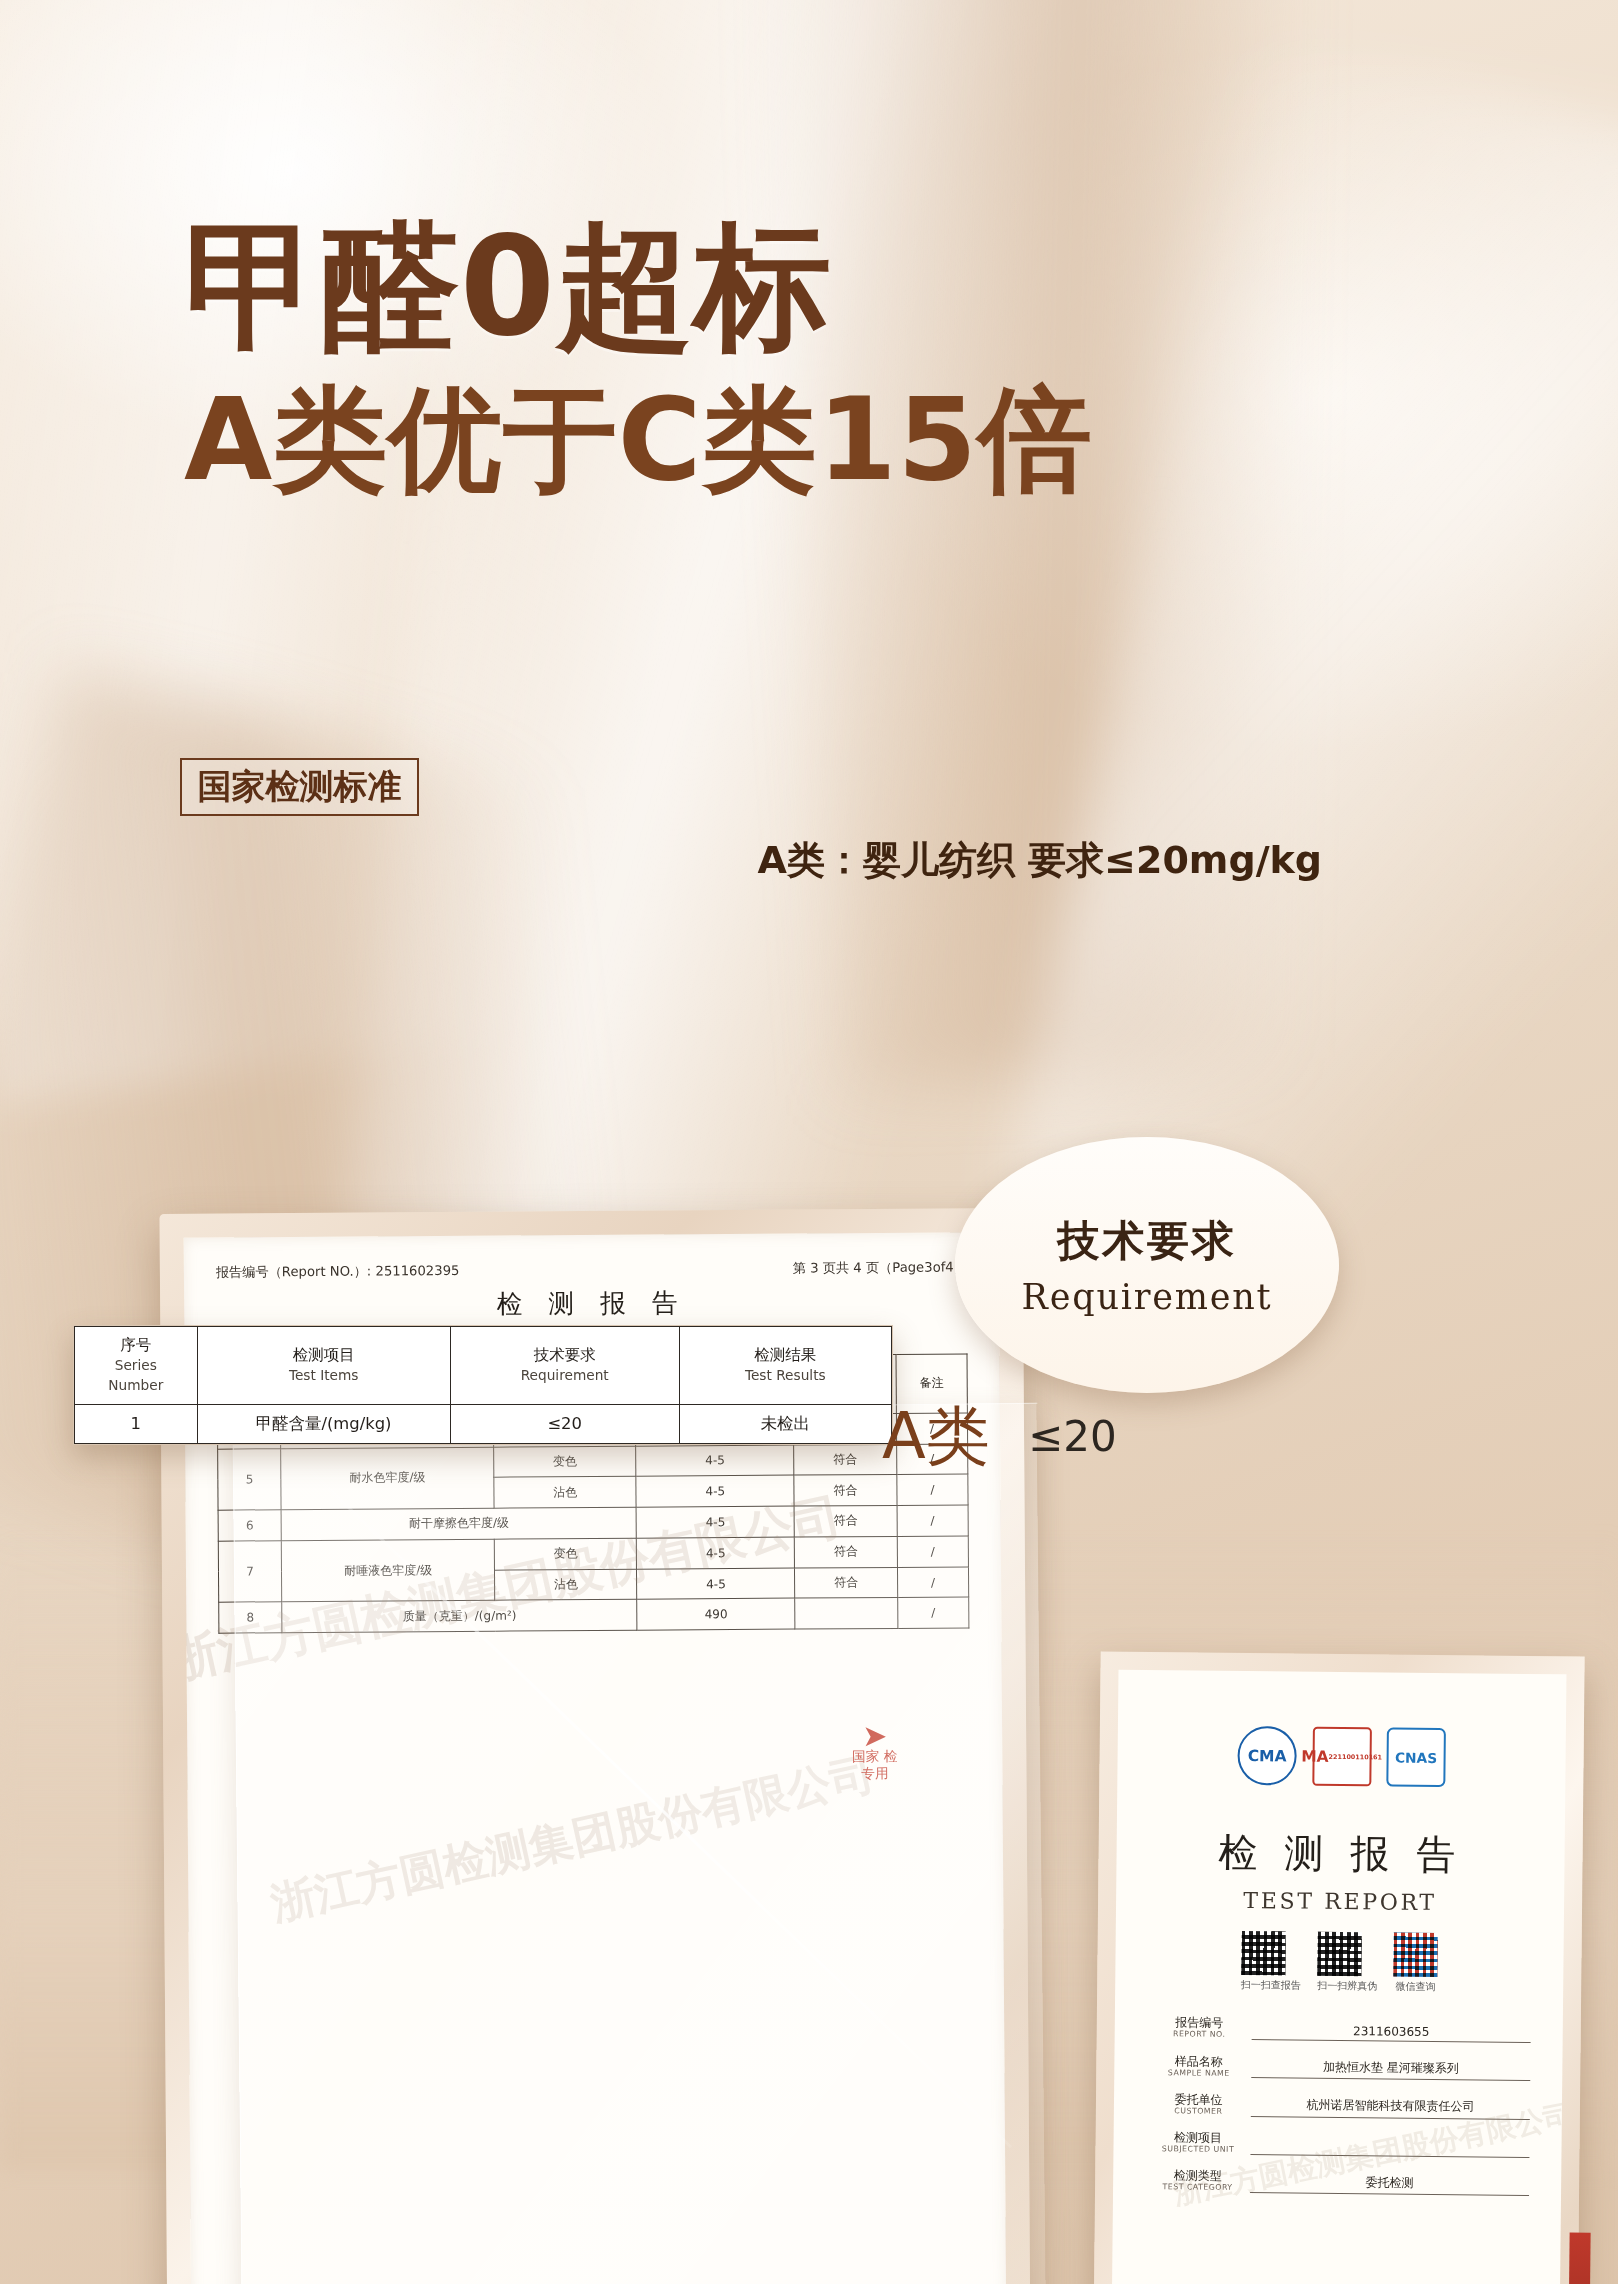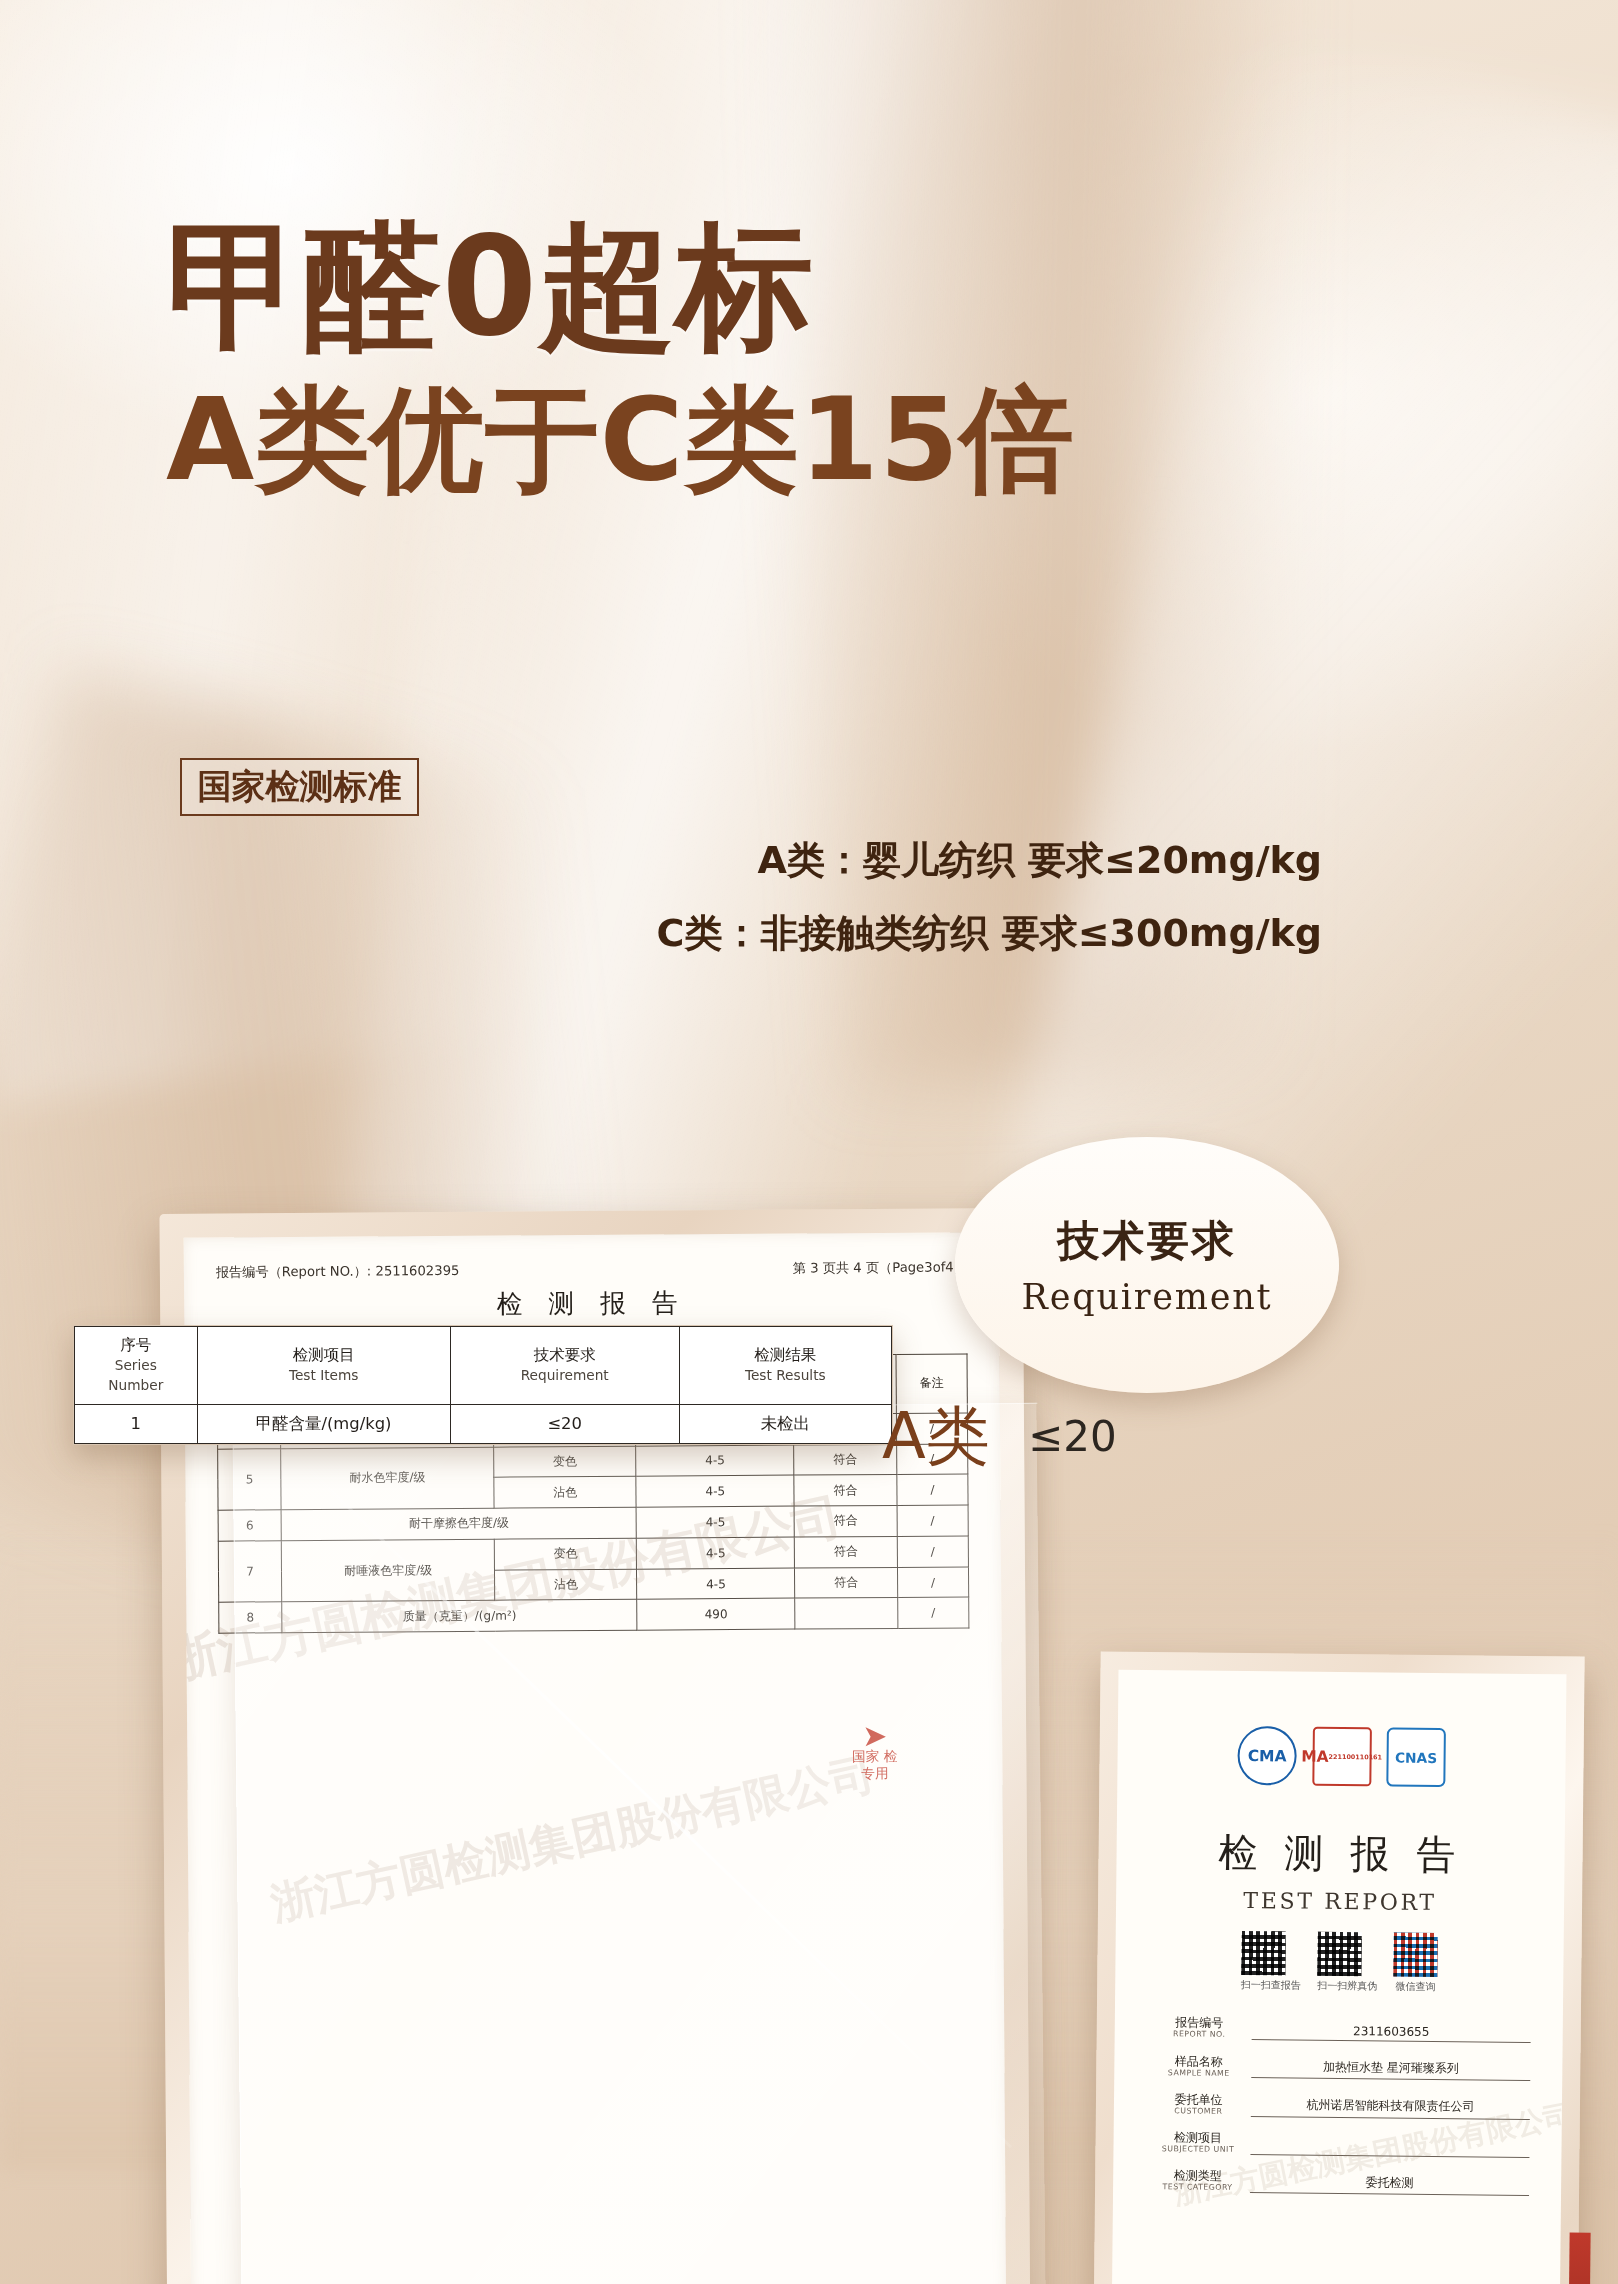--- a/index.html
+++ b/index.html
@@ -33,21 +33,21 @@
       background:linear-gradient(120deg, rgba(255,255,255,0) 0%, rgba(255,255,255,.5) 42%, rgba(255,255,255,0) 78%);
       transform:rotate(12deg);filter:blur(27px);}
   .f5{left:-46px;top:731px;width:640px;height:822px;
       background:linear-gradient(70deg, rgba(210,178,148,0) 0%, rgba(198,163,130,.45) 50%, rgba(210,178,148,0) 85%);
       transform:rotate(14deg);filter:blur(32px);}
   .f6{left:0;top:1530px;width:1619px;height:640px;
       background:linear-gradient(180deg, rgba(236,221,203,.0) 0%, rgba(229,209,188,.65) 60%, rgba(222,198,173,.85) 100%);
       filter:blur(9px);}
 
   
-  .headline{position:absolute;left:166px;top:215px;width:1279px;}
+  .headline{position:absolute;left:184px;top:215px;width:1279px;}
   .h1{
     font-family:"DejaVu Sans", sans-serif;
     font-weight:bold;
     font-size:137px;
     line-height:1.05;
     color:#6b3a1d;
     letter-spacing:0.9px;
     text-shadow:0 2.7px 0 rgba(255,255,255,.35);
   }
   .h2{
@@ -247,21 +247,20 @@
   <div class="fold f6"></div>
 
   <div class="headline">
     <div class="h1">甲醛0超标</div>
     <div class="h2">A类优于C类15倍</div>
   </div>
 
   <div class="stdwrap">
     <div class="stdtag">国家检测标准</div>
     <div class="stdline bold">A类：婴儿纺织 要求≤20mg/kg</div>
-    <div class="stdline bold">C类：非接触类纺织 要求≤300mg/kg</div>
   </div>
 
   <div class="bigframe">
     <div class="mat">
       <div class="certpaper">
         <div class="certhead">
           <div>
             <span>报告编号（Report NO.）:</span>
             <span>2511602395</span>
           </div>

